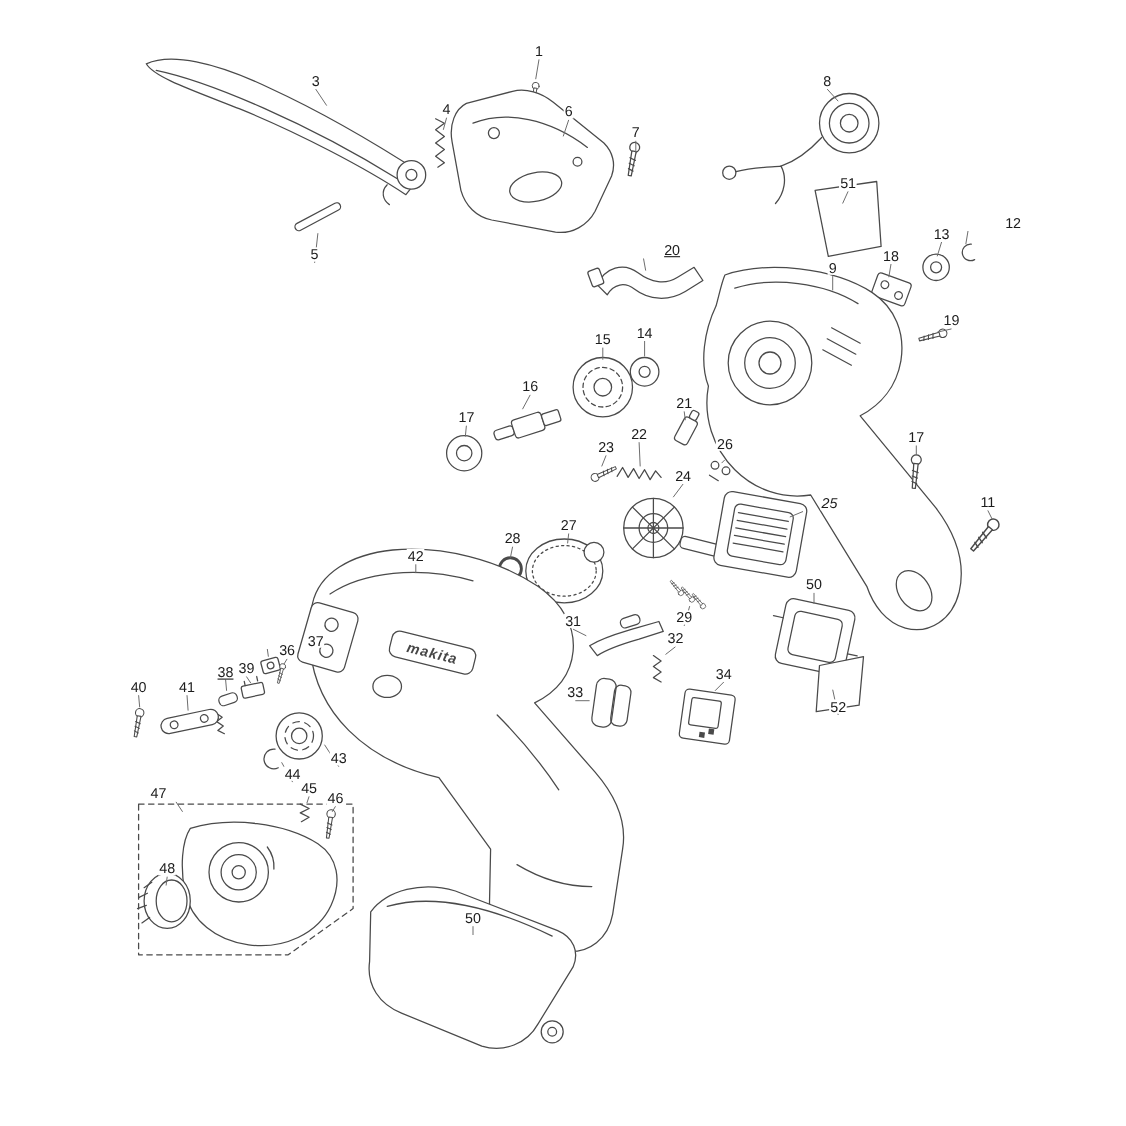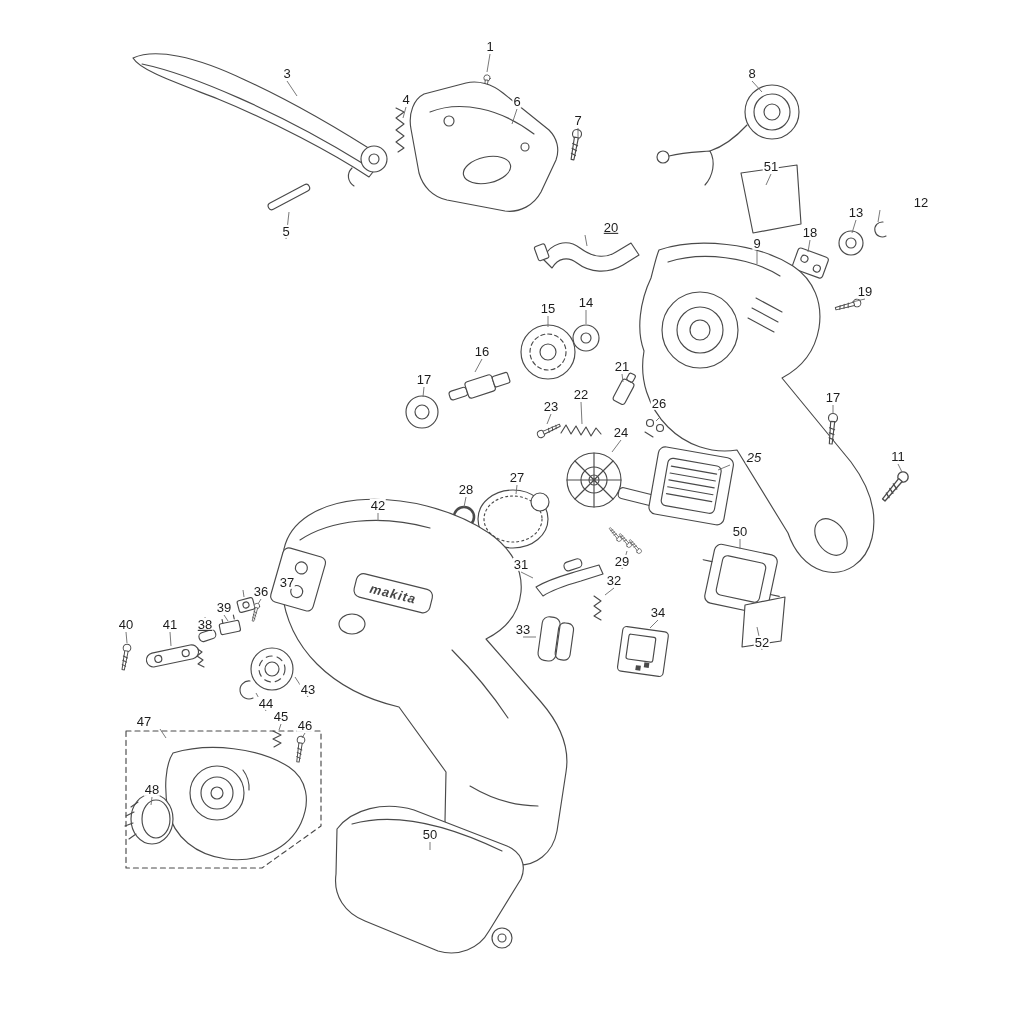--- a/index.html
+++ b/index.html
@@ -451,21 +451,21 @@
       <span class="part-label" style="left: 517px; top: 478px;">27</span>
       <span class="part-label" style="left: 466px; top: 490px;">28</span>
       <span class="part-label" style="left: 622px; top: 562px;">29</span>
       <span class="part-label" style="left: 740px; top: 532px;">50</span>
       <span class="part-label" style="left: 521px; top: 565px;">31</span>
       <span class="part-label" style="left: 614px; top: 581px;">32</span>
       <span class="part-label" style="left: 523px; top: 630px;">33</span>
       <span class="part-label" style="left: 658px; top: 613px;">34</span>
       <span class="part-label" style="left: 261px; top: 592px;">36</span>
       <span class="part-label" style="left: 243px; top: 583px; margin-left: 44px;">37</span>
-      <span class="part-label" style="left: 205px; top: 625px; text-decoration: underline;">38</span>
+      <span class="part-label" style="left: 205px; top: 612px; text-decoration: underline;">38</span>
       <span class="part-label" style="left: 224px; top: 608px;">39</span>
       <span class="part-label" style="left: 126px; top: 625px;">40</span>
       <span class="part-label" style="left: 170px; top: 625px;">41</span>
       <span class="part-label" style="left: 378px; top: 506px;">42</span>
       <span class="part-label" style="left: 308px; top: 690px;">43</span>
       <span class="part-label" style="left: 266px; top: 704px;">44</span>
       <span class="part-label" style="left: 281px; top: 717px;">45</span>
       <span class="part-label" style="left: 305px; top: 726px;">46</span>
       <span class="part-label" style="left: 144px; top: 722px; text-align: center;">47</span>
       <span class="part-label" style="left: 152px; top: 790px;">48</span>

